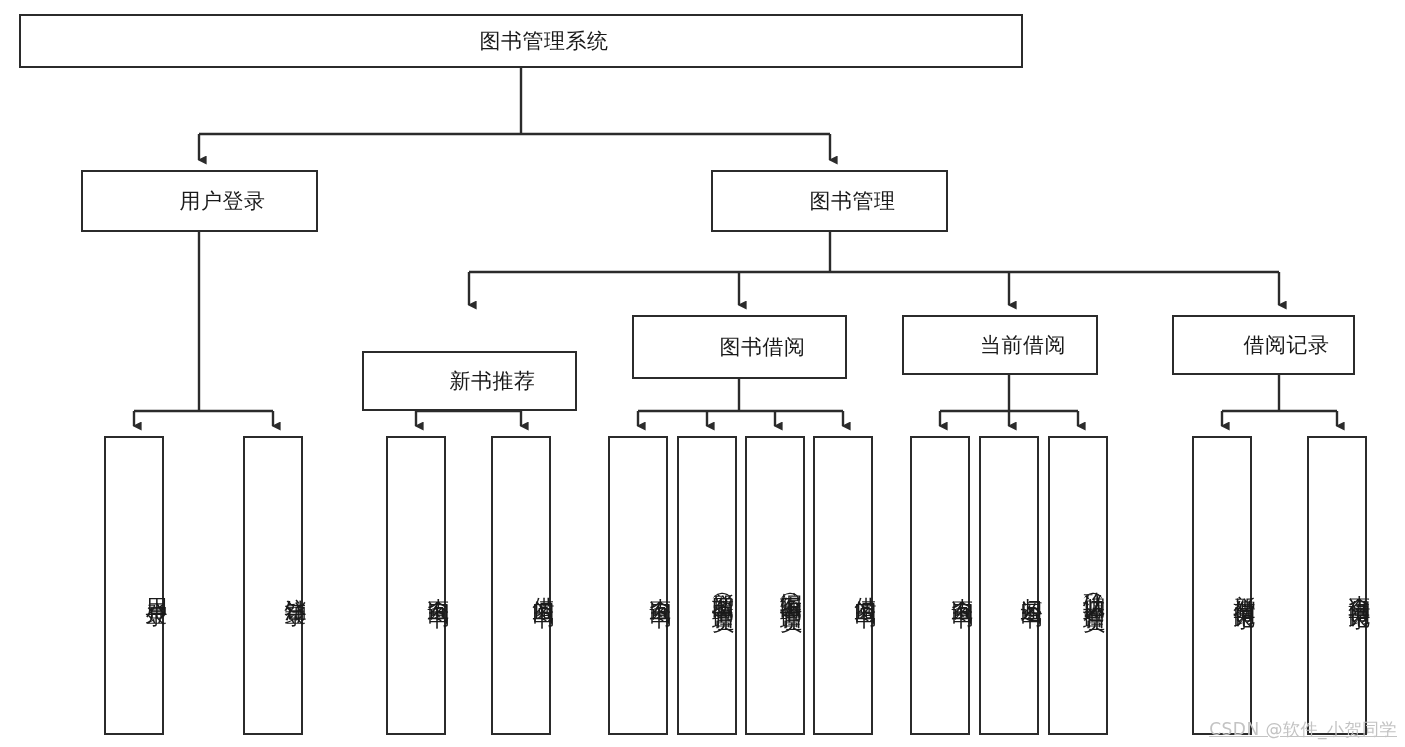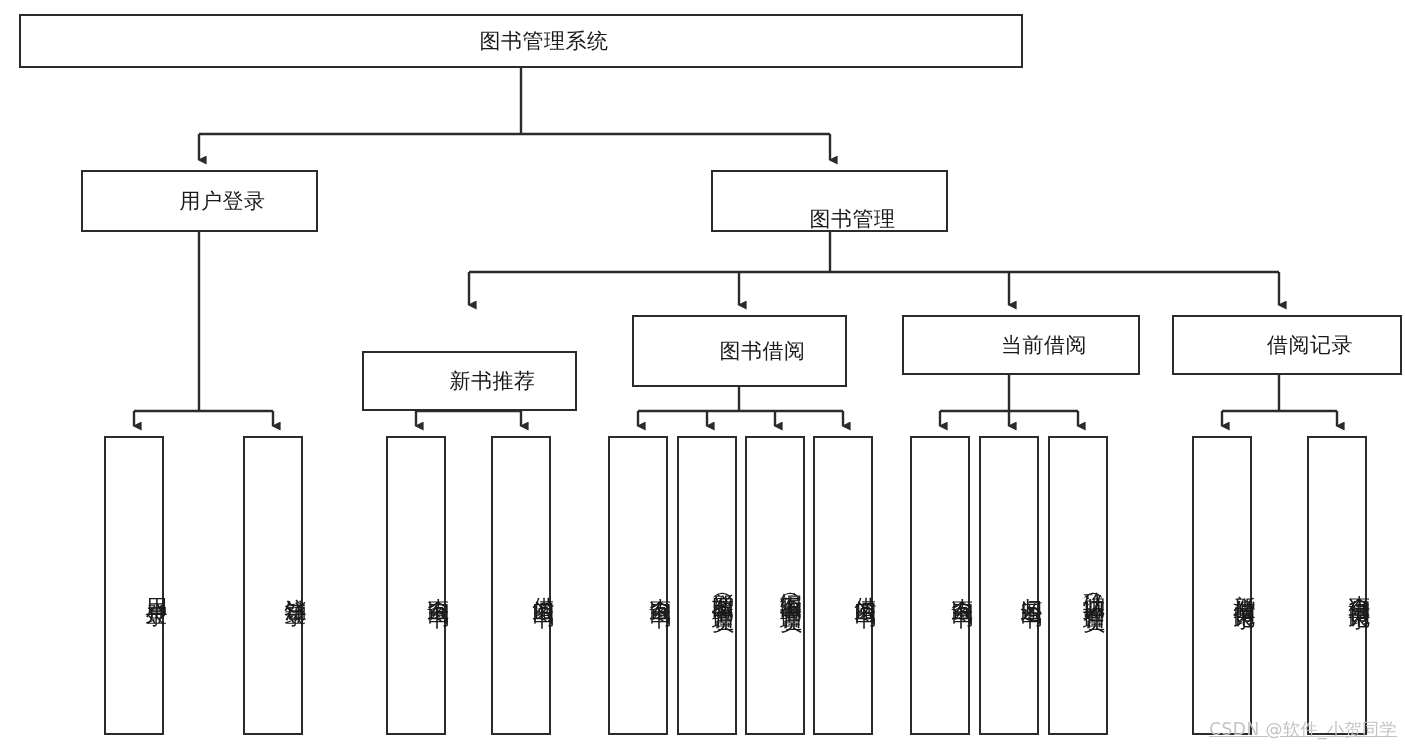--- a/index.html
+++ b/index.html
@@ -139,34 +139,34 @@
     </g>
   </svg>
 
   <div class="node-box horizontal" style="left:19px; top:14px; width:1004px; height:54px;">
     <span class="node-label">图书管理系统</span>
   </div>
 
   <div class="node-box horizontal" style="left:81px; top:170px; width:237px; height:62px;">
     <span class="node-label">用户登录</span>
   </div>
-  <div class="node-box horizontal" style="left:711px; top:170px; width:237px; height:62px;align-items:flex-end;">
+  <div class="node-box horizontal" style="left:711px; top:170px; width:237px; height:62px;">
     <span class="node-label">图书管理</span>
   </div>
 
   <div class="node-box horizontal" style="left:362px; top:315px; width:215px; height:60px;margin-top:36px;">
     <span class="node-label">新书推荐</span>
   </div>
-  <div class="node-box horizontal" style="left:632px; top:315px; width:215px; height:72px;">
+  <div class="node-box horizontal" style="left:632px; top:315px; width:215px; height:64px;">
     <span class="node-label">图书借阅</span>
   </div>
-  <div class="node-box horizontal" style="left:902px; top:315px; width:238px; height:60px;">
+  <div class="node-box horizontal" style="left:902px; top:315px; width:196px; height:60px;">
     <span class="node-label">当前借阅</span>
   </div>
-  <div class="node-box horizontal" style="left:1172px; top:315px; width:230px; height:60px;">
+  <div class="node-box horizontal" style="left:1172px; top:315px; width:183px; height:60px;">
     <span class="node-label">借阅记录</span>
   </div>
 
   <div class="node-box vertical centered" style="left:104px; top:436px; width:60px; height:299px;">
     <span class="node-label">用户登录</span>
   </div>
   <div class="node-box vertical centered" style="left:243px; top:436px; width:60px; height:299px;">
     <span class="node-label">注销登录</span>
   </div>
 

